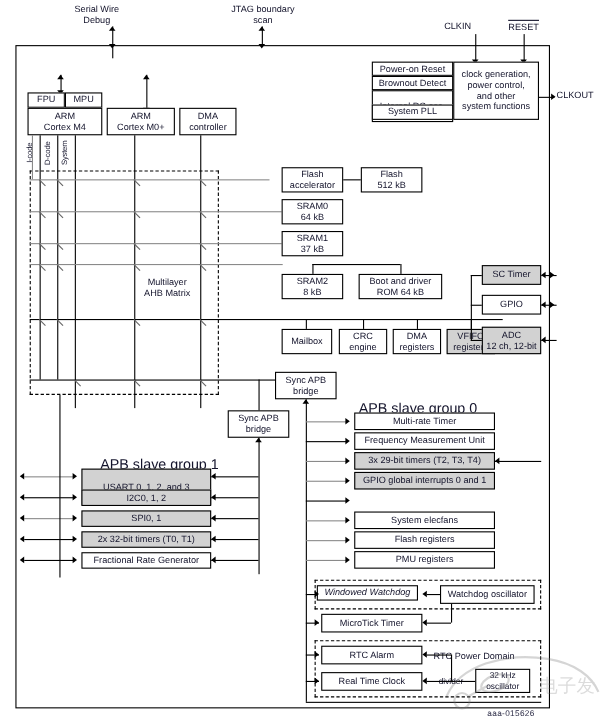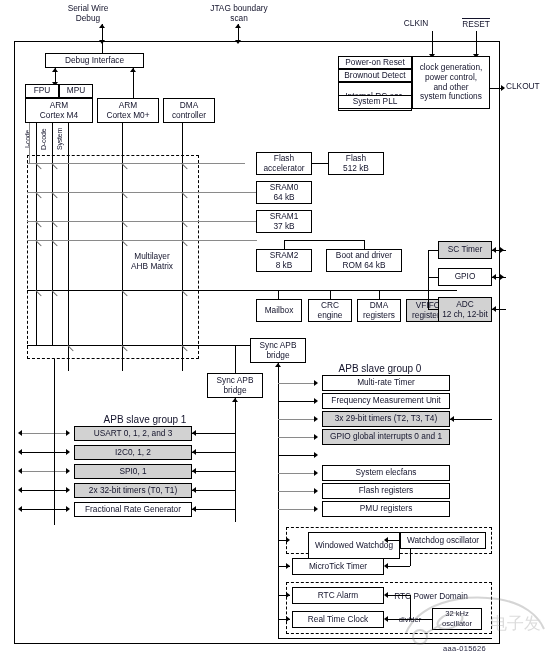--- a/index.html
+++ b/index.html
@@ -87,21 +87,21 @@
     font-size: 15px;
     font-family: "Liberation Serif", serif;
   }
   .wm2 {
     position: absolute;
     pointer-events: none;
     opacity: 0.30;
   }
   .grouphdr {
     position: absolute;
-    font-size: 10px;
+    font-size: 13px;
     color: #13132b;
     text-align: center;
   }
 </style>
 </head>
 <body>
 
 <div id="root">
 
   <div class="lbl" style="left:33px; top:3px; width:110px;">Serial Wire
@@ -124,21 +124,20 @@
   <div class="ar ar-d" style="left:429px; top:54px;"></div>
 
   <div class="ln lnv" style="left:476px; top:31px; height:25px;"></div>
   <div class="ar ar-d" style="left:473px; top:54px;"></div>
 
   <div class="chip" style="left:14px; top:41px; width:486px; height:603px;"></div>
 
   <div class="ln lnh" style="left:490px; top:88px; width:14px;"></div>
   <div class="ar ar-r" style="left:501px; top:85px;"></div>
 
-  <div class="box" style="left:45px; top:53px; width:99px; height:15px;">Debug Interface</div>
 
   <div class="ln lnv" style="left:102px; top:41px; height:12px;"></div>
 
   <div class="ln lnv" style="left:55px; top:68px; height:16px;"></div>
   <div class="ar ar-d" style="left:52px; top:82px;"></div>
   <div class="ar ar-u" style="left:52px; top:68px;"></div>
 
   <div class="ln lnv" style="left:133px; top:68px; height:32px;"></div>
   <div class="ar ar-d" style="left:130px; top:98px;"></div>
   <div class="ar ar-u" style="left:130px; top:68px;"></div>
@@ -291,21 +290,21 @@
   <div class="ln lnh gray-ln" style="left:278px; top:491px; width:38px;"></div>
   <div class="ar ar-r" style="left:314px; top:488px;"></div>
   <div class="ln lnh gray-ln" style="left:278px; top:509px; width:38px;"></div>
   <div class="ar ar-r" style="left:314px; top:506px;"></div>
 
   <div class="ln lnh" style="left:450px; top:419px; width:42px;"></div>
   <div class="ar ar-l" style="left:450px; top:416px;"></div>
   <div class="ln lnv" style="left:492px; top:419px; height:0px;"></div>
 
   <div class="grouphdr" style="left:60px; top:414px; width:170px;">APB slave group 1</div>
-  <div class="box gray" style="left:74px; top:426px; width:118px; height:15px;">USART 0, 1, 2, and 3</div>
+  <div class="box gray" style="left:74px; top:426px; width:118px; height:33px;">USART 0, 1, 2, and 3</div>
   <div class="box gray" style="left:74px; top:445px; width:118px; height:15px;">I2C0, 1, 2</div>
   <div class="box gray" style="left:74px; top:464px; width:118px; height:15px;">SPI0, 1</div>
   <div class="box gray" style="left:74px; top:483px; width:118px; height:15px;">2x 32-bit timers (T0, T1)</div>
   <div class="box" style="left:74px; top:502px; width:118px; height:15px;">Fractional Rate Generator</div>
 
   <div class="ln lnh gray-ln" style="left:22px; top:433px; width:46px;"></div>
   <div class="ar ar-r" style="left:66px; top:430px;"></div>
   <div class="ar ar-l" style="left:18px; top:430px;"></div>
   <div class="ln lnh" style="left:22px; top:452px; width:46px;"></div>
   <div class="ar ar-r" style="left:66px; top:449px;"></div>
@@ -327,21 +326,21 @@
   <div class="ln lnh" style="left:192px; top:471px; width:43px;"></div>
   <div class="ar ar-l" style="left:192px; top:468px;"></div>
   <div class="ln lnh" style="left:192px; top:490px; width:43px;"></div>
   <div class="ar ar-l" style="left:192px; top:487px;"></div>
   <div class="ln lnh" style="left:192px; top:509px; width:43px;"></div>
   <div class="ar ar-l" style="left:192px; top:506px;"></div>
 
   <div class="ln lnv" style="left:54px; top:359px; height:166px;"></div>
 
   <div class="dash" style="left:286px; top:527px; width:206px; height:27px;"></div>
-  <div class="box" style="left:308px; top:532px; width:92px; height:27px;">Windowed Watchdog</div>
+  <div class="box" style="left:288px; top:532px; width:92px; height:14px;font-style:italic;">Windowed Watchdog</div>
   <div class="box" style="left:400px; top:532px; width:86px; height:17px;">Watchdog oscillator</div>
   <div class="ln lnh" style="left:388px; top:540px; width:12px;"></div>
   <div class="ar ar-l" style="left:384px; top:537px;"></div>
   <div class="ln lnh" style="left:278px; top:540px; width:10px;"></div>
   <div class="ar ar-r" style="left:286px; top:537px;"></div>
 
   <div class="box" style="left:292px; top:558px; width:92px; height:17px;">MicroTick Timer</div>
   <div class="ln lnh" style="left:278px; top:566px; width:12px;"></div>
   <div class="ar ar-r" style="left:286px; top:563px;"></div>
   <div class="ln lnh" style="left:388px; top:566px; width:22px;"></div>

